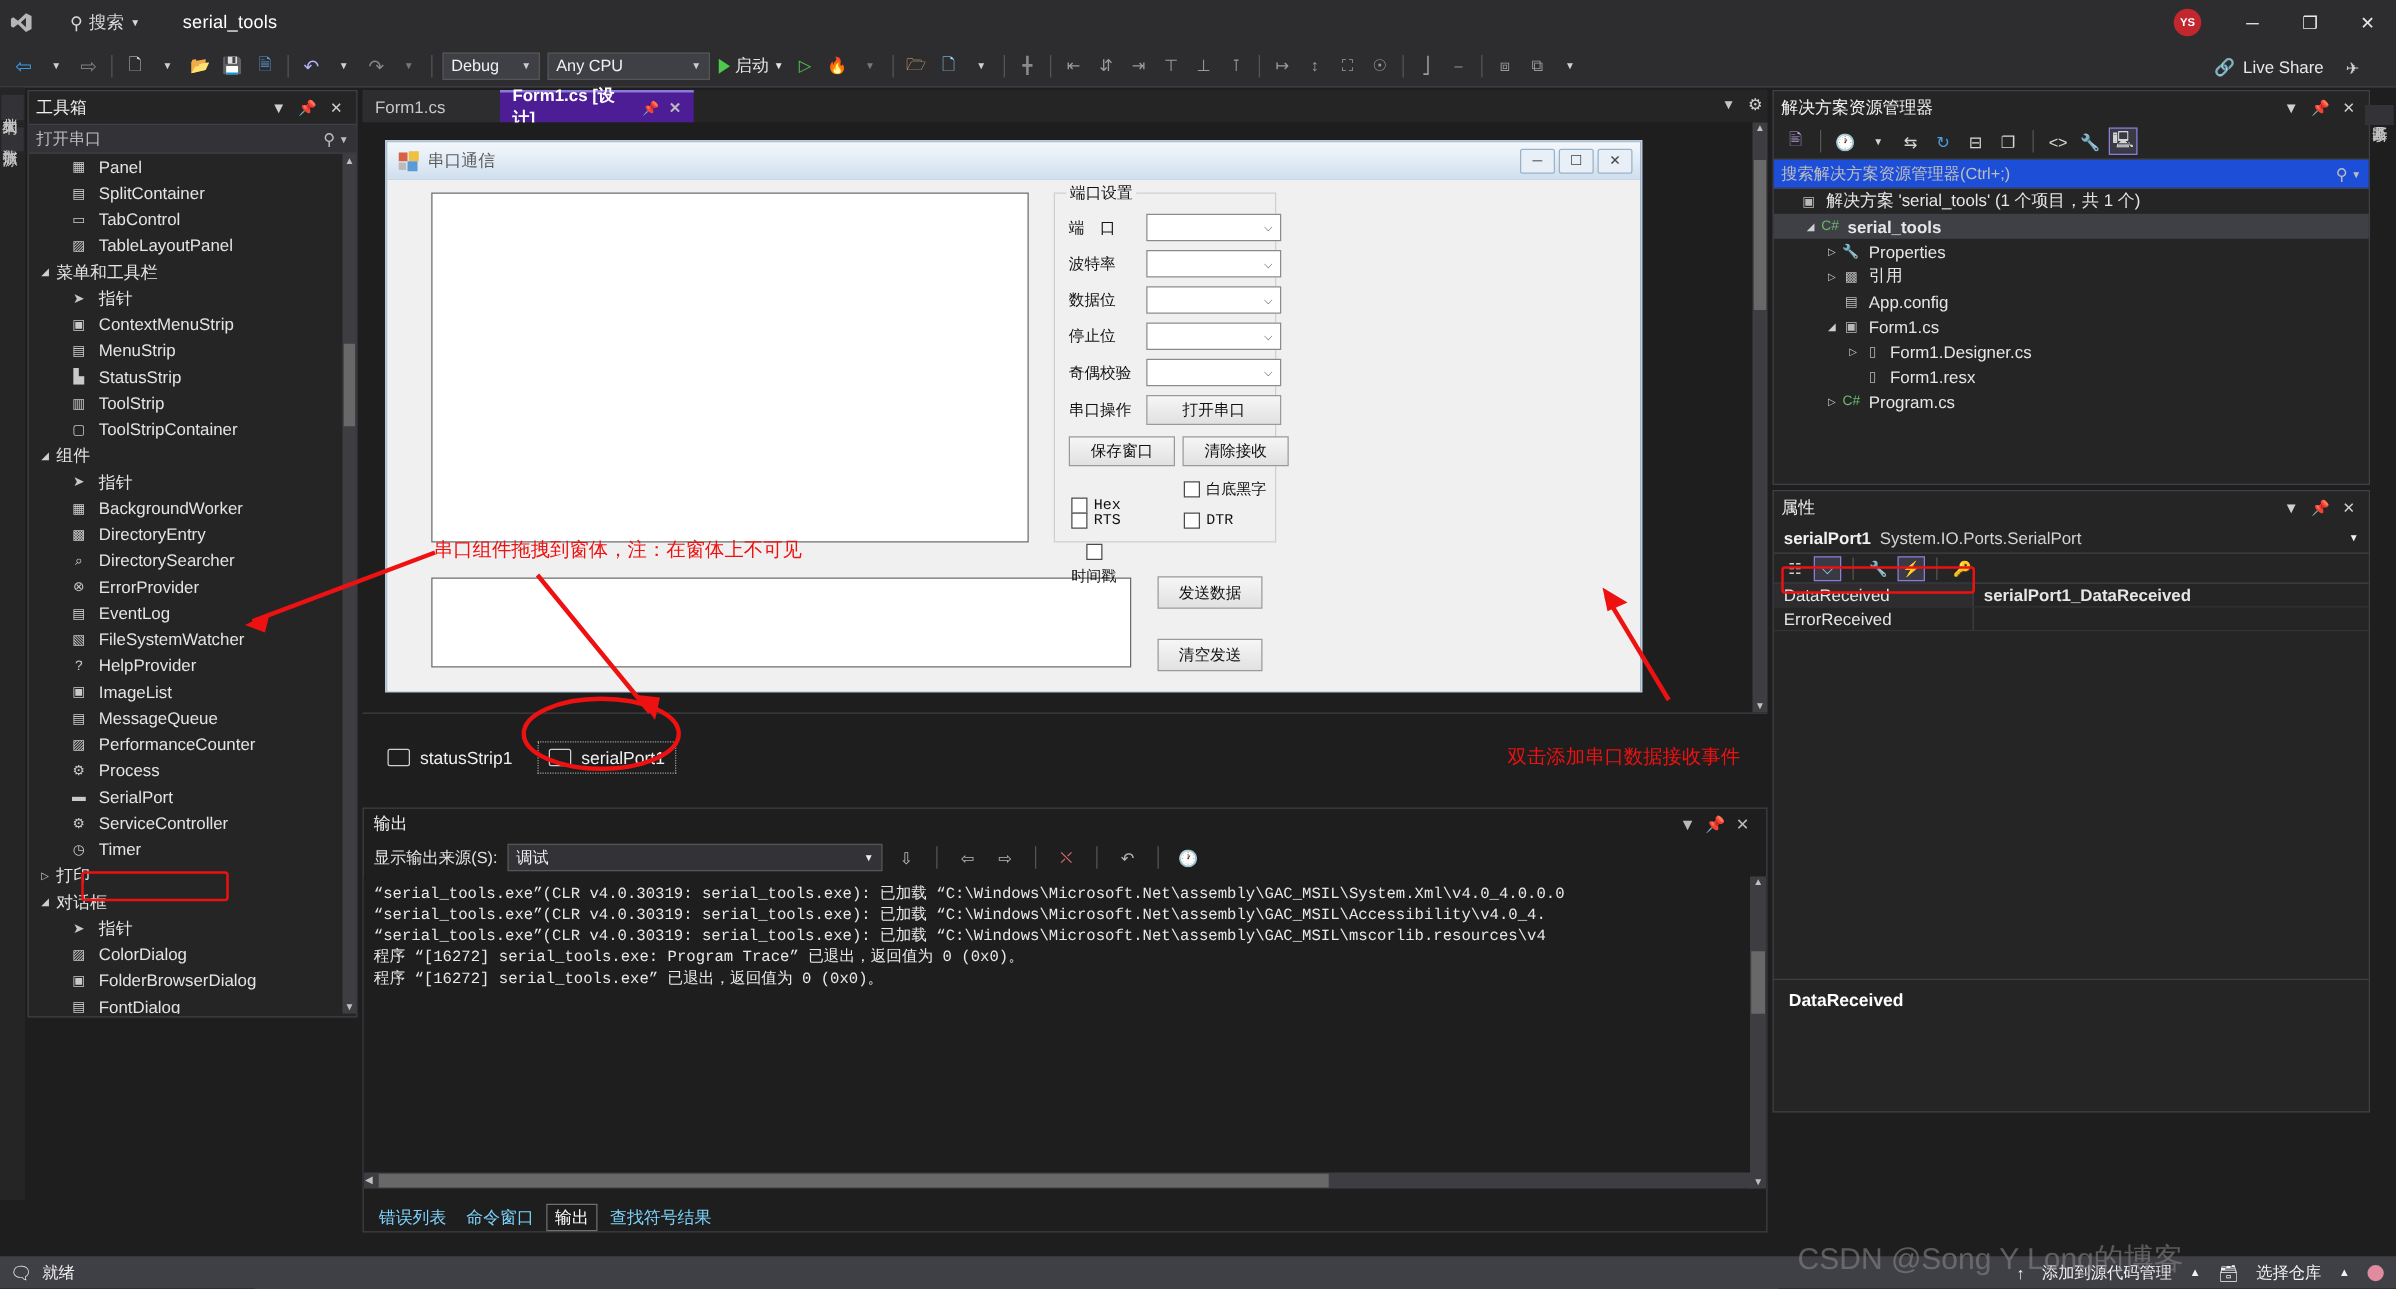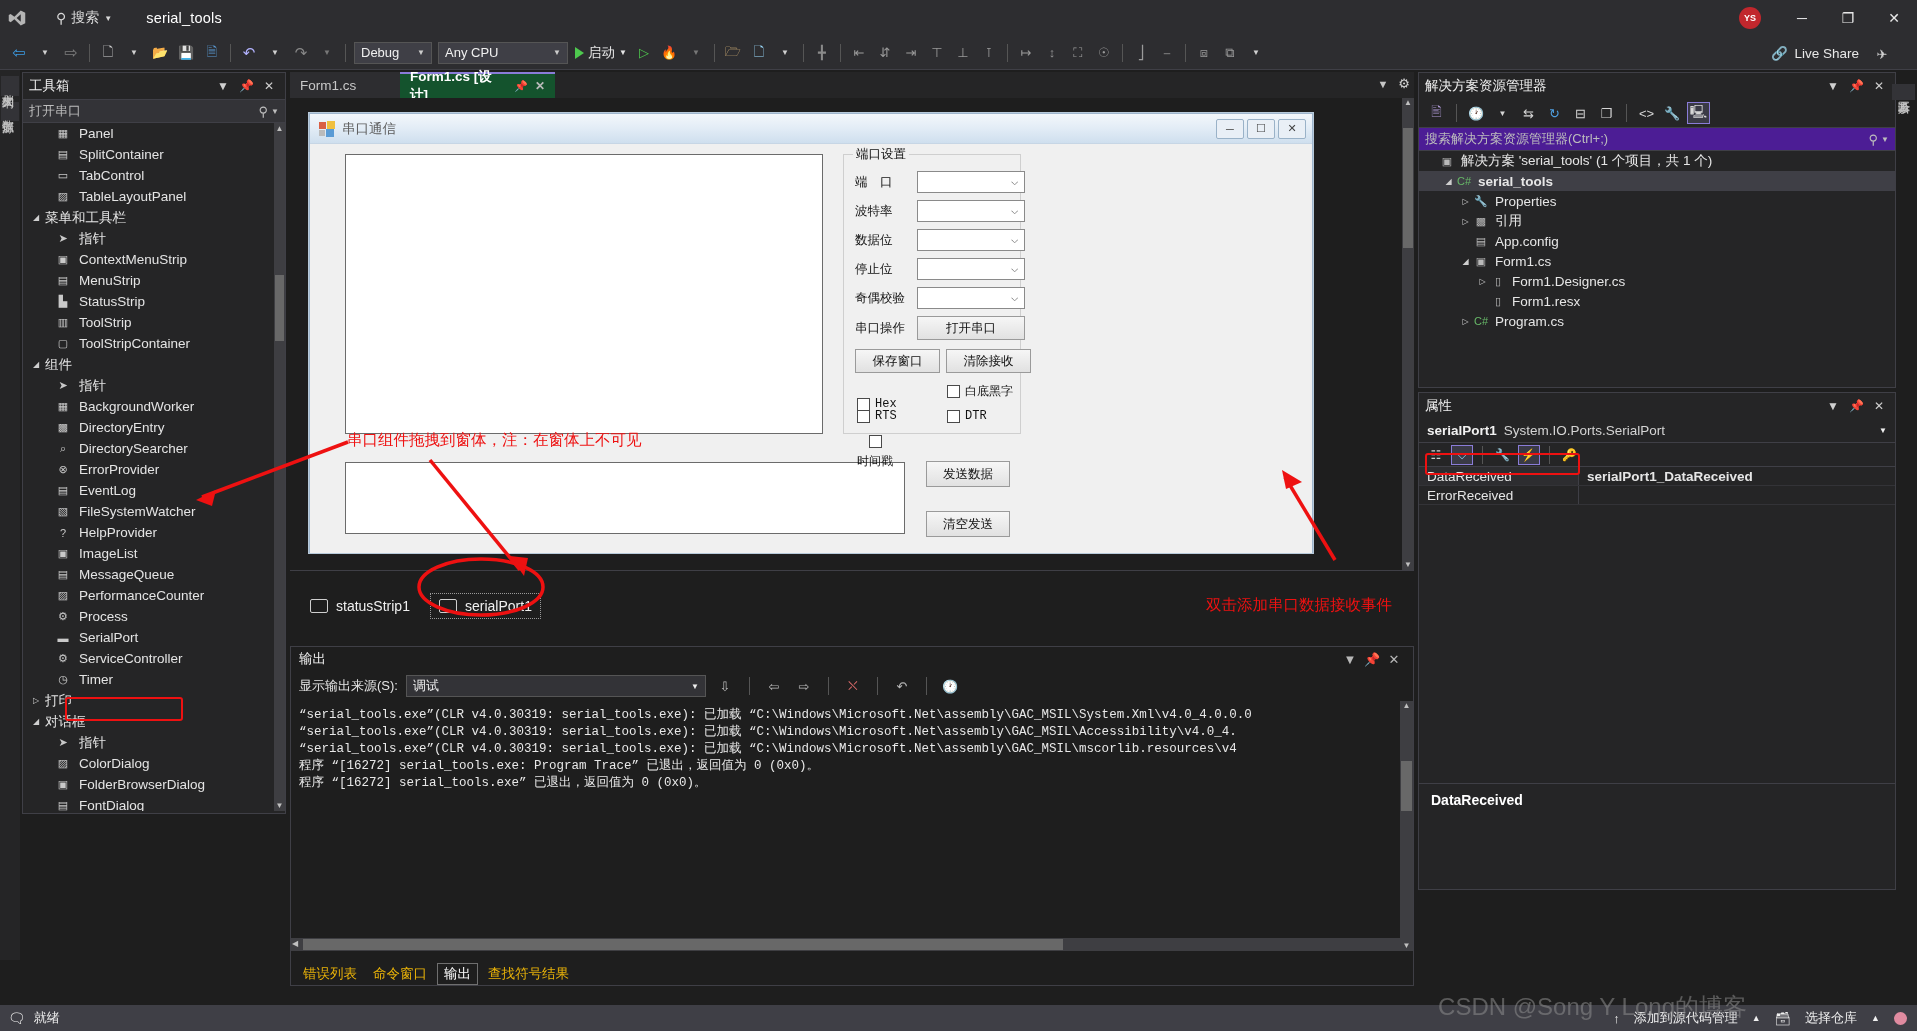--- a/index.html
+++ b/index.html
@@ -89,21 +89,21 @@
   .hl-serialport {
     position:absolute; left:42px; top:624px; width:118px; height:24px;
     border:2.5px solid #ee1111; border-radius:3px; pointer-events:none;
   }
 
   
   .doctabs { position:absolute; left:290px; top:72px; width:1124px; height:26px; background:#252526; }
   .dtab { position:absolute; top:0; height:26px; display:flex; align-items:center; gap:7px;
     font-size:13.5px; padding: 0 10px; color:#c8c8c8; }
   .dtab.inactive { background:#2d2d30; }
-  .dtab.active { background:#14532d; color:#ffffff; border-top:2px solid #8a7cd8; font-weight:bold; }
+  .dtab.active { background:#4c1d95; color:#ffffff; border-top:2px solid #8a7cd8; font-weight:bold; }
   .dtab .x { font-size:12px; color:#bbb; }
   .dtab .pin { font-size:11px; color:#bbb; }
   .tabbar-right { position:absolute; right:4px; top:4px; display:flex; gap:10px; align-items:center;
     font-size:11px; color:#c6c6c6; }
 
   .designer { position:absolute; left:290px; top:98px; width:1124px; height:472px; background:#1e1e1e; }
   .designer-scroll { position:absolute; right:0; top:0; width:12px; height:472px; background:#3e3e42; }
   .designer-scroll .thumb { position:absolute; left:1px; width:10px; top:30px; height:120px; background:#686868; }
 
   
@@ -173,31 +173,31 @@
     color:#b8b8b8; font-size:13px; }
   .out-body { position:relative; height:250px; overflow:hidden; background:#1e1e1e; padding: 6px 4px 0 8px; }
   .out-line { font-family:"Liberation Mono", monospace; font-size:12.5px; color:#e8e8e8;
     white-space:nowrap; line-height:17px; }
   .out-hscroll { position:absolute; left:0; bottom:0; width:1112px; height:13px; background:#3e3e42; }
   .out-hscroll .thumb { position:absolute; left:12px; top:1px; height:11px; width:760px; background:#686868; }
   .out-vscroll { position:absolute; right:0; top:0; width:13px; height:250px; background:#3e3e42; }
   .out-vscroll .thumb { position:absolute; left:1px; top:60px; width:11px; height:50px; background:#686868; }
   .bottom-tabs { position:absolute; left:0; bottom: -1px; height:24px; display:flex; align-items:center;
     gap:4px; padding-left:6px; }
-  .btab { font-size:13.5px; color:#eab308; padding:1px 6px; }
+  .btab { font-size:13.5px; color:#7dd3fc; padding:1px 6px; }
   .btab.active { border:1px solid #6f6f6f; color:#ffffff; }
 
   
   .solexp { position:absolute; left:1418px; top:72px; width:478px; height:316px; background:#252526;
     border:1px solid #3f3f46; }
   .se-toolbar { height:28px; display:flex; align-items:center; gap:3px; padding: 0 6px; }
   .se-ic { width:23px; height:22px; display:flex; align-items:center; justify-content:center;
     color:#d5d5d5; font-size:13px; }
   .se-ic.active { border:1px solid #8a7cd8; background:#3a3a46; }
-  .se-search { height:24px; background:#4c1d95; border-top:1px solid #3f3f46; border-bottom:1px solid #3f3f46;
+  .se-search { height:24px; background:#1d4ed8; border-top:1px solid #3f3f46; border-bottom:1px solid #3f3f46;
     display:flex; align-items:center; padding:0 6px; font-size:13px; color:#bdbdbd; }
   .se-search .s { flex:1; }
   .se-row { height:20px; display:flex; align-items:center; font-size:13.5px; color:#e6e6e6; white-space:nowrap; }
   .se-row.sel { background:#3f3f46; }
   .se-row .arr { width:13px; font-size:8px; color:#cfcfcf; text-align:center; }
   .se-row .ico { width:18px; display:flex; align-items:center; justify-content:center; margin-right:5px; font-size:11px; }
 
   
   .rtab { position:absolute; right:2px; top:84px; writing-mode: vertical-rl; font-size:12px;
     color:#c5c5c5; background:#333337; padding:8px 3px; }

